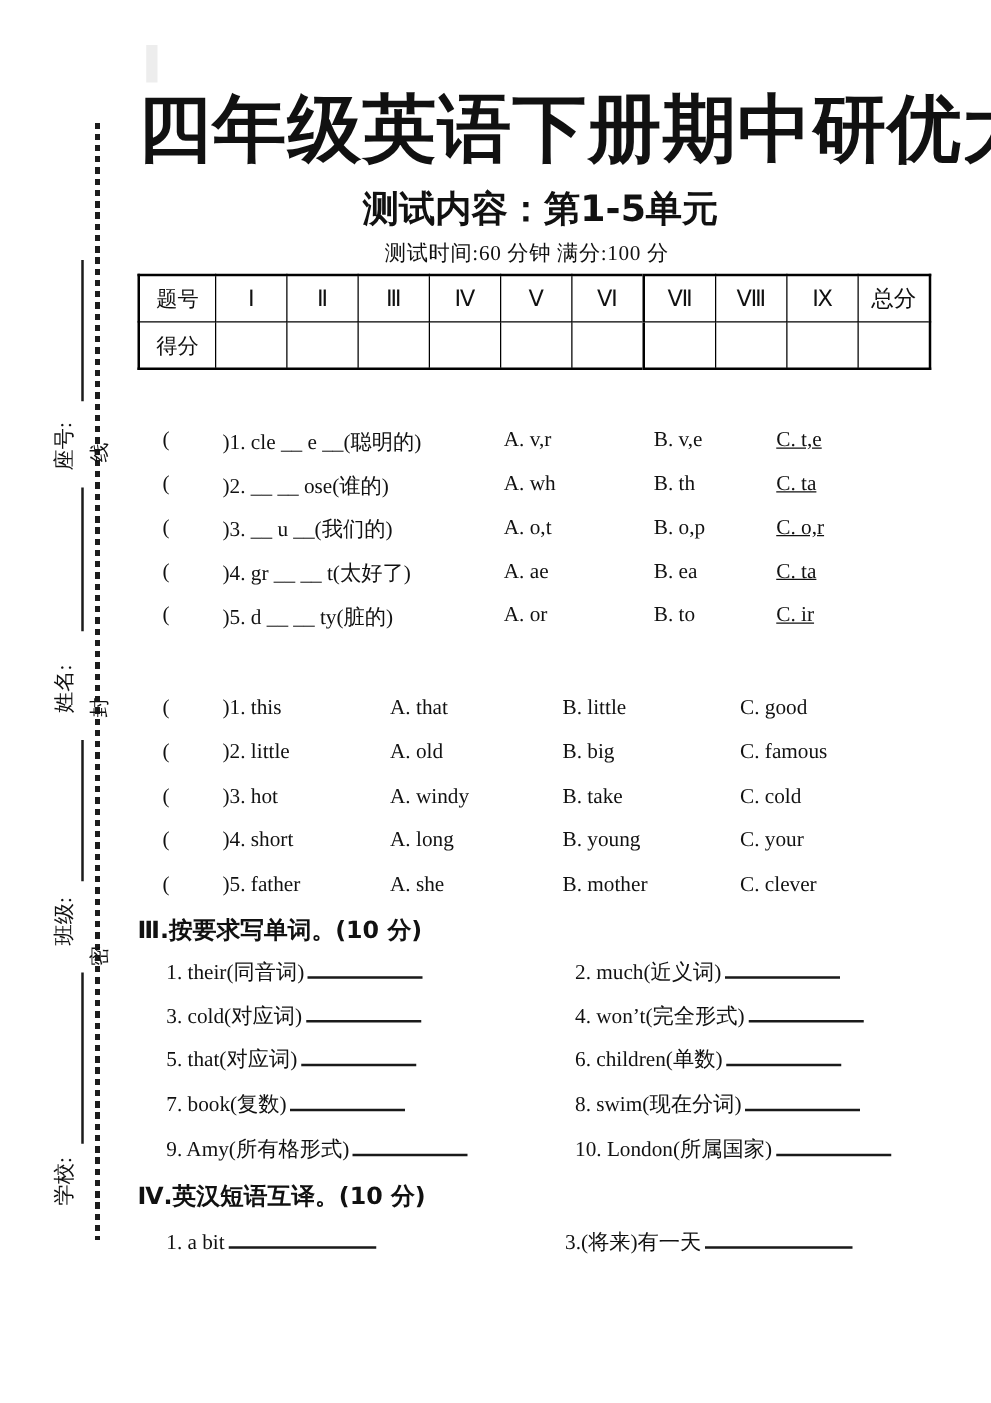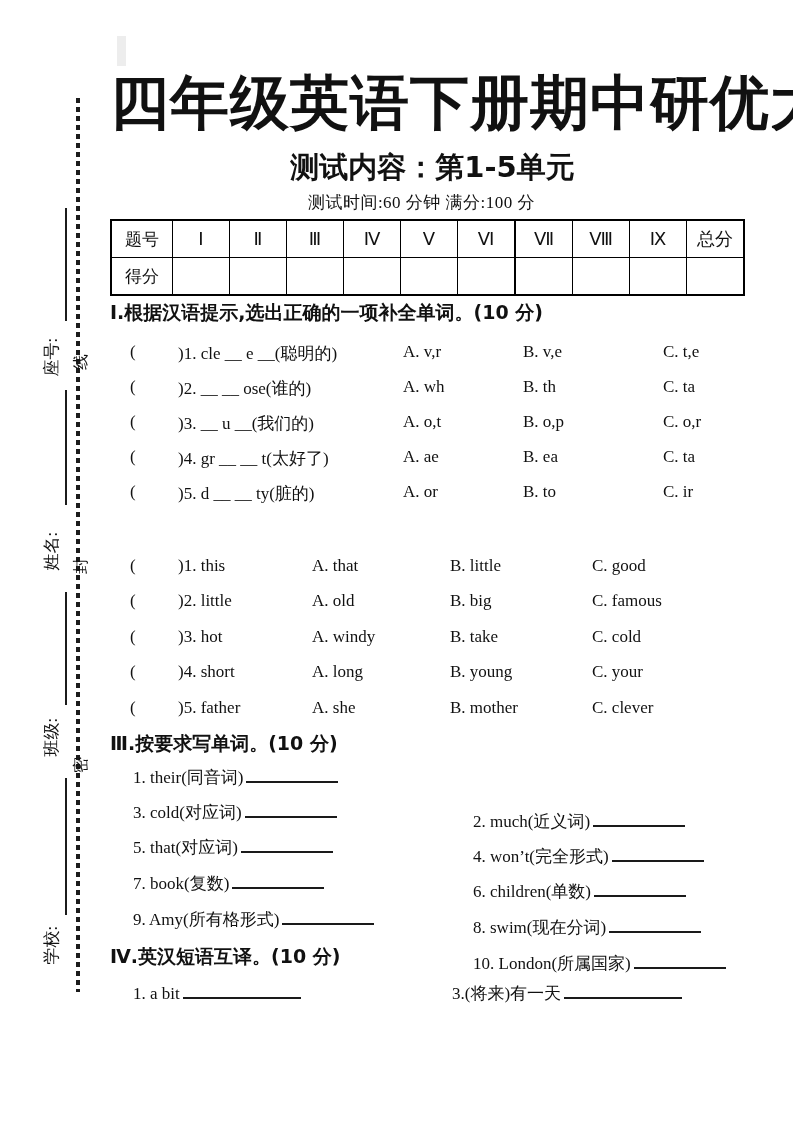--- a/index.html
+++ b/index.html
@@ -43,26 +43,26 @@
   .score-table td.lbl { font-size:17px; }
   .score-table td.thick { border-left-width:2px; }
 
   
   .sec-title { position:absolute; left:110px; font-family:"DejaVu Sans", sans-serif;
                font-weight:bold; font-size:19px; white-space:nowrap; }
   .qrow { position:absolute; left:130px; height:24px; font-size:17px; }
   .qrow span { position:absolute; top:0; white-space:nowrap; }
   .q-open { left:0; }
   .q-body { left:48px; }
-  .s1 .oa { left:273px; } .s1 .ob { left:393px; } .s1 .oc { left:533px; }
+  .s1 .oa { left:273px; } .s1 .ob { left:393px; } .s1 .oc { left:491px;text-decoration:underline; }
   .s2 .oa { left:182px; } .s2 .ob { left:320px; } .s2 .oc { left:462px; }
 
   .pairrow { position:absolute; left:133px; height:26px; font-size:17px; }
   .pairrow .cell { position:absolute; top:0; white-space:nowrap; }
-  .s3 .c1 { left:340px;margin-top:44px; }
+  .s3 .c1 { left:327px; }
   .s4 .c1 { left:319px; }
   .blank { display:inline-block; width:92px; height:15px; margin-left:3px;
            border-bottom:2px solid #1a1a1a; }
   .blank-wide { width:118px; }
 </style>
 </head>
 <body>
 
 <div class="page">
 
@@ -109,21 +109,20 @@
       <td></td>
       <td></td>
       <td class="thick"></td>
       <td></td>
       <td></td>
       <td></td>
     </tr>
   </tbody>
     </table>
 
-  <div class="sec-title" style="top:300px">Ⅰ.根据汉语提示,选出正确的一项补全单词。(10 分)</div>
   <div class="qrow s1" style="top:342px">
     <span class="q-open">(</span>
     <span class="q-body">)1. cle __ e __(聪明的)</span>
     <span class="oa">A. v,r</span>
     <span class="ob">B. v,e</span>
     <span class="oc">C. t,e</span>
   </div>
   <div class="qrow s1" style="top:377px">
     <span class="q-open">(</span>
     <span class="q-body">)2. __ __ ose(谁的)</span>

